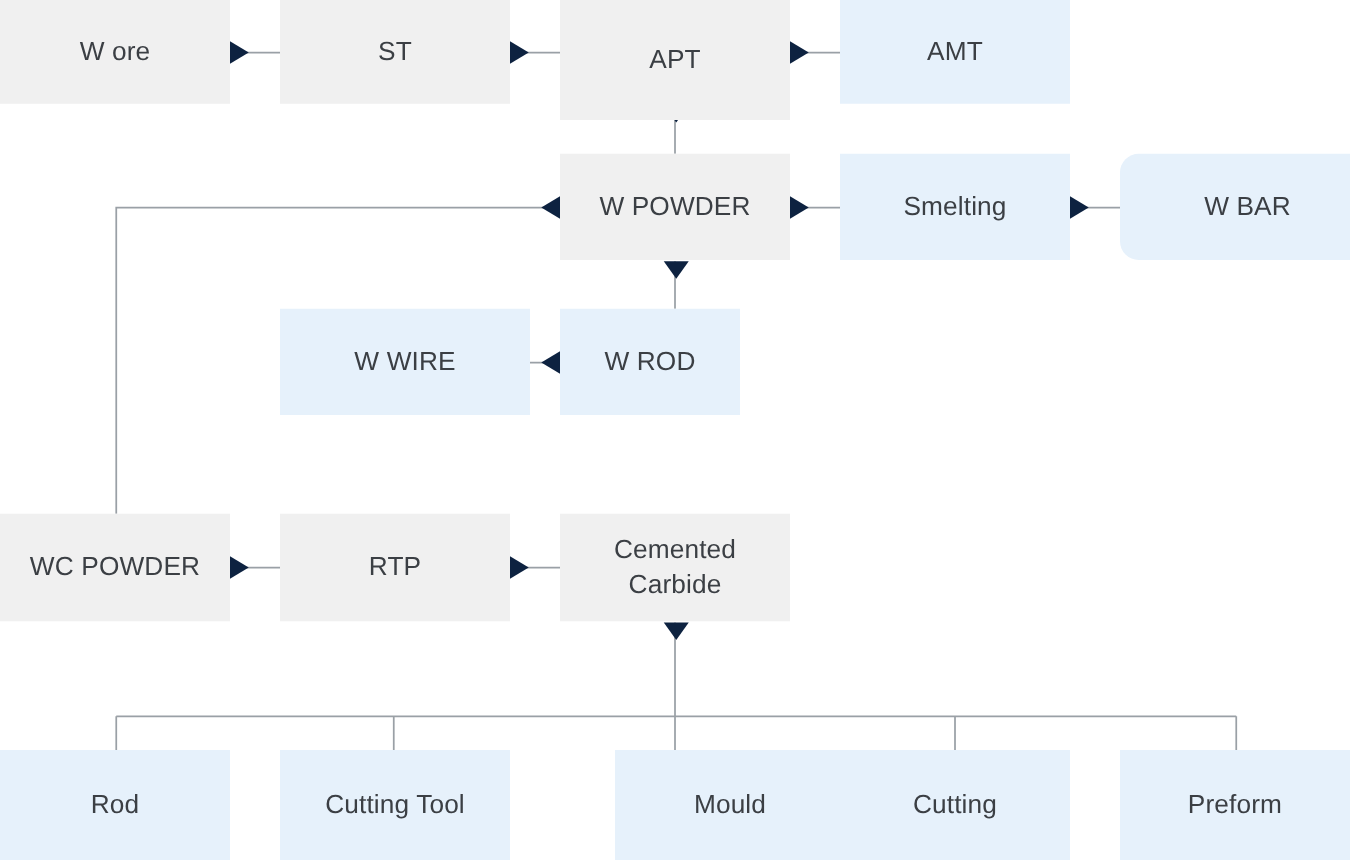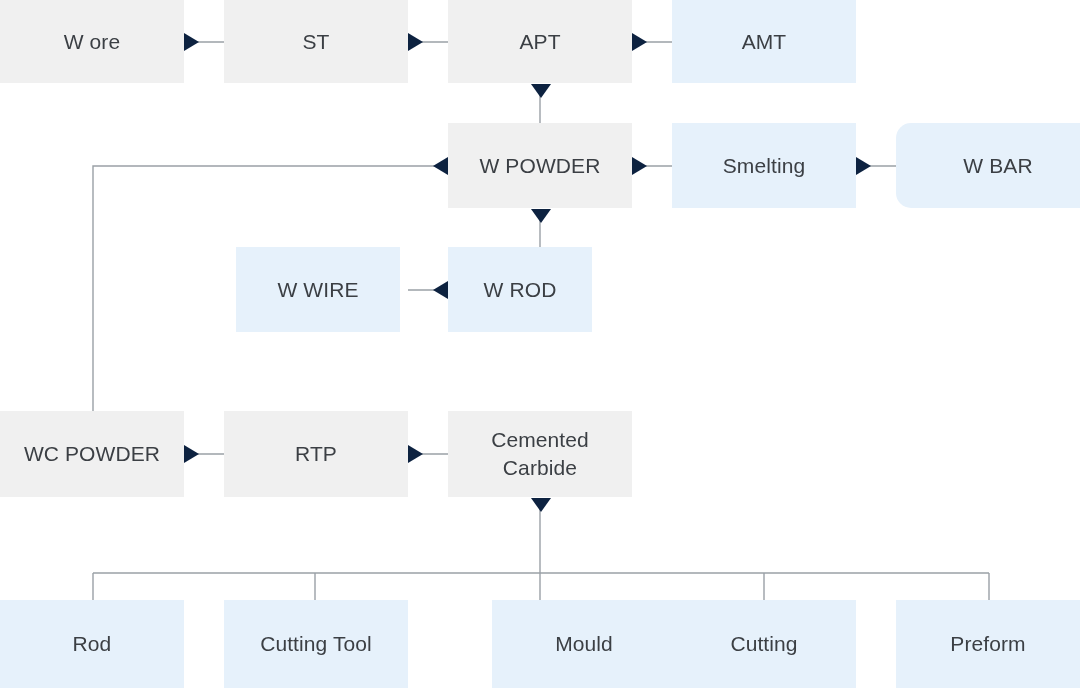--- a/index.html
+++ b/index.html
@@ -84,26 +84,26 @@
 
       <polygon points="184,445 199,454 184,463"></polygon>
       <polygon points="408,445 423,454 408,463"></polygon>
       <polygon points="531,498 551,498 541,512"></polygon>
     </g>
   </svg>
 
   <div id="nodes">
       <div class="node gray" style="left: 0px; top: 0px; width: 184px; height: 83px;">W ore</div>
       <div class="node gray" style="left: 224px; top: 0px; width: 184px; height: 83px;">ST</div>
-      <div class="node gray" style="left: 448px; top: 0px; width: 184px; height: 83px;">APT</div>
+      <div class="node gray" style="left: 448px; top: 0px; width: 184px; height: 96px;">APT</div>
       <div class="node blue" style="left: 672px; top: 0px; width: 184px; height: 83px;">AMT</div>
       <div class="node gray" style="left: 448px; top: 123px; width: 184px; height: 85px;">W POWDER</div>
       <div class="node blue" style="left: 672px; top: 123px; width: 184px; height: 85px;">Smelting</div>
       <div class="node blue" style="left: 896px; top: 123px; width: 204px; height: 85px; border-radius: 15px;">W BAR</div>
-      <div class="node blue" style="left: 236px; top: 247px; width: 164px; height: 85px;">W WIRE</div>
+      <div class="node blue" style="left: 224px; top: 247px; width: 200px; height: 85px;">W WIRE</div>
       <div class="node blue" style="left: 448px; top: 247px; width: 144px; height: 85px;">W ROD</div>
       <div class="node gray" style="left: 0px; top: 411px; width: 184px; height: 86px;">WC POWDER</div>
       <div class="node gray" style="left: 224px; top: 411px; width: 184px; height: 86px;">RTP</div>
       <div class="node gray" style="left: 448px; top: 411px; width: 184px; height: 86px;">Cemented
 Carbide</div>
       <div class="node blue" style="left: 0px; top: 600px; width: 184px; height: 88px;">Rod</div>
       <div class="node blue" style="left: 224px; top: 600px; width: 184px; height: 88px;">Cutting Tool</div>
       <div class="node blue" style="left: 448px; top: 600px; width: 184px; height: 88px; margin-left: 44px;">Mould</div>
       <div class="node blue" style="left: 672px; top: 600px; width: 184px; height: 88px;">Cutting</div>
       <div class="node blue" style="left: 896px; top: 600px; width: 184px; height: 88px;">Preform</div>

